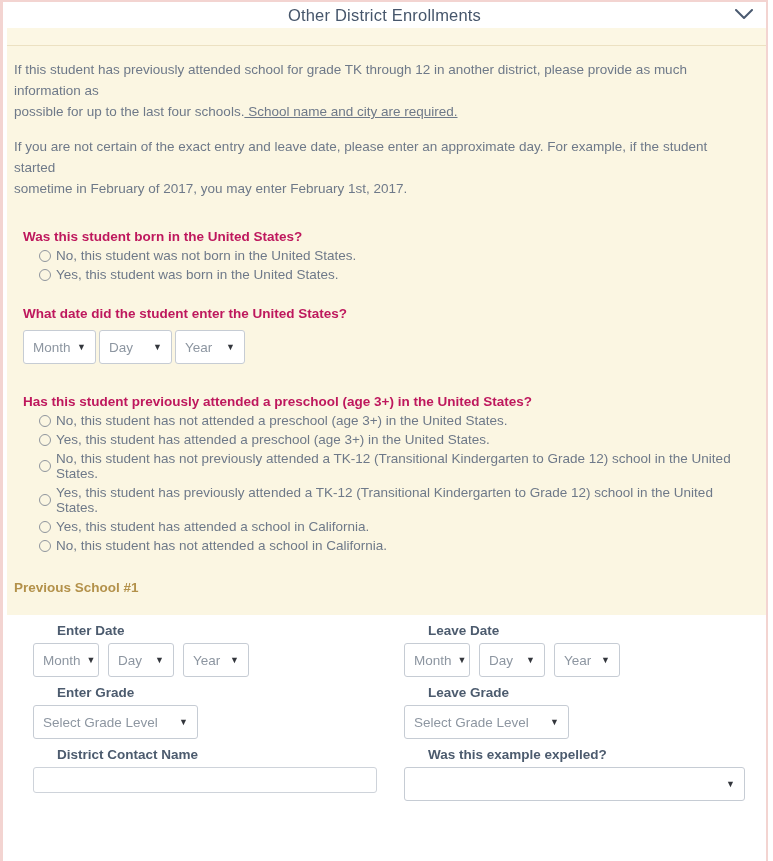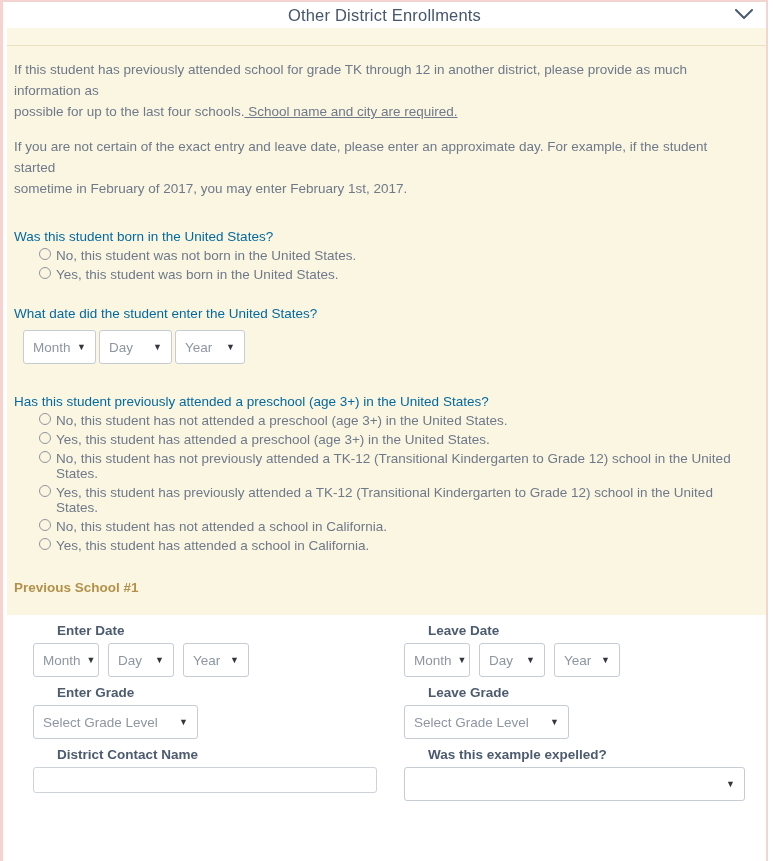--- a/index.html
+++ b/index.html
@@ -45,25 +45,25 @@
   }
   .cream-body {
     padding: 0 22px 20px 7px;
     color: #6e7989;
     font-size: 13.5px;
   }
   .intro-para { line-height: 21px; }
   .intro-para.first { padding-top: 13px; }
   .intro-para.second { margin-top: 14px; }
   .underlined { text-decoration: underline; }
-  .question { margin-left: 0; margin-top: 27px; font-weight: normal; color: #0369a1; }
+  .question { margin-left: 9px; margin-top: 27px; font-weight: bold; color: #be185d; }
   .question.first-q { margin-top: 30px; }
   .radio-row {
     margin-left: 25px; margin-top: 4px;
-    display: flex; align-items: flex-start;
+    display: flex; align-items: center;
     line-height: 15px;
   }
   .radio-circle {
     width: 12px; height: 12px; flex: 0 0 12px;
     border: 1.5px solid #8f959d; border-radius: 50%;
     background: transparent; margin-right: 5px; cursor: pointer;
   }
   .radio-label { color: #6e7989; cursor: pointer; }
   .date-row { margin-left: 9px; margin-top: 9px; display: flex; }
   .sel {
@@ -165,25 +165,25 @@
         <span class="radio-circle"></span>
         <span class="radio-label">No, this student has not previously attended a TK-12 (Transitional Kindergarten to Grade 12) school in the United States.</span>
       </div>
       <div class="radio-row">
         <span class="radio-circle"></span>
         <span class="radio-label">Yes, this student has previously attended a TK-12 (Transitional Kindergarten to Grade 12) school in the United States.</span>
       </div>
 
       <div class="radio-row">
         <span class="radio-circle"></span>
+        <span class="radio-label">Yes, this student has attended a school in California.</span>
+      </div>
+      <div class="radio-row">
+        <span class="radio-circle"></span>
         <span class="radio-label">No, this student has not attended a school in California.</span>
-      </div>
-      <div class="radio-row">
-        <span class="radio-circle"></span>
-        <span class="radio-label">Yes, this student has attended a school in California.</span>
       </div>
 
       <div class="gold-title">Previous School #1</div>
     </div>
   </div>
 
   <div class="white-form">
 
     <div>
       <div class="field-label">Enter Date</div>

